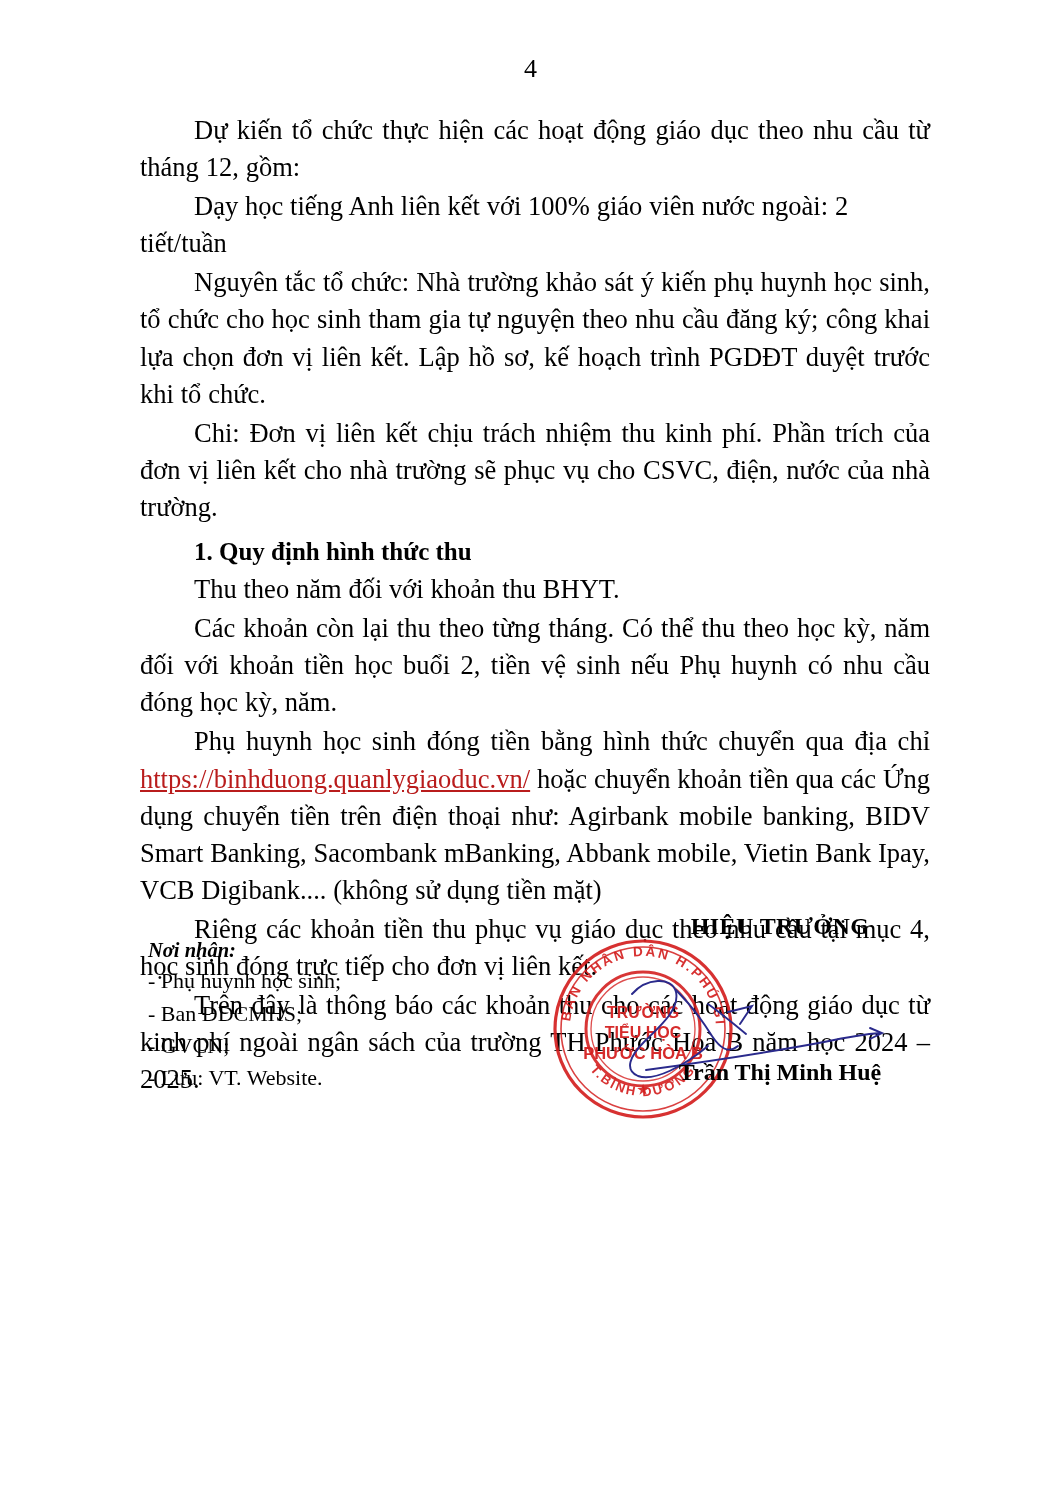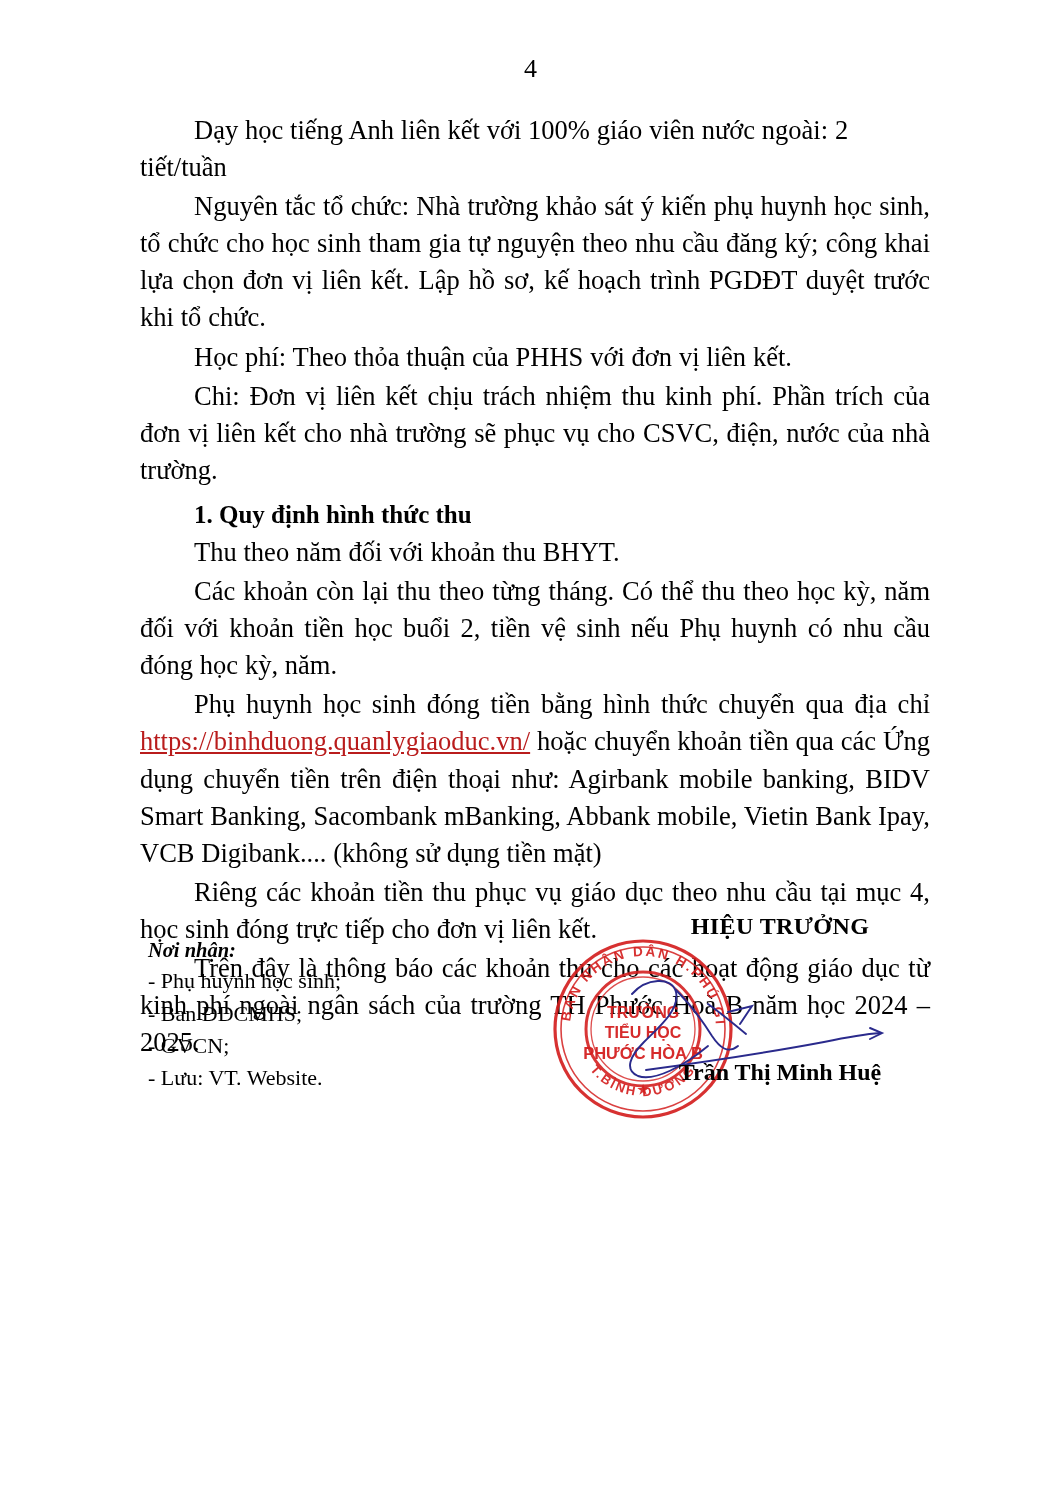--- a/index.html
+++ b/index.html
@@ -129,26 +129,26 @@
 </style>
 </head>
 <body>
 
 <div class="page">
 
   <div class="page-number">4</div>
 
   <div class="doc-body">
 
+    <p class="para">Dự kiến tổ chức thực hiện các hoạt động giáo dục theo nhu cầu từ tháng 12, gồm:</p>
 
     <p class="para nojust">Dạy học tiếng Anh liên kết với 100% giáo viên nước ngoài: 2 tiết/tuần</p>
 
     <p class="para">Nguyên tắc tổ chức: Nhà trường khảo sát ý kiến phụ huynh học sinh, tổ chức cho học sinh tham gia tự nguyện theo nhu cầu đăng ký; công khai lựa chọn đơn vị liên kết. Lập hồ sơ, kế hoạch trình PGDĐT duyệt trước khi tổ chức.</p>
 
-    <p class="para nojust">Học phí: Theo thỏa thuận của PHHS với đơn vị liên kết.</p>
 
     <p class="para">Chi: Đơn vị liên kết chịu trách nhiệm thu kinh phí. Phần trích của đơn vị liên kết cho nhà trường sẽ phục vụ cho CSVC, điện, nước của nhà trường.</p>
 
     <p class="heading">1. Quy định hình thức thu</p>
 
     <p class="para nojust">Thu theo năm đối với khoản thu BHYT.</p>
 
     <p class="para">Các khoản còn lại thu theo từng tháng. Có thể thu theo học kỳ, năm đối với khoản tiền học buổi 2, tiền vệ sinh nếu Phụ huynh có nhu cầu đóng học kỳ, năm.</p>
 
     <p class="para"><span>Phụ huynh học sinh đóng tiền bằng hình thức chuyển qua địa chỉ </span><a class="weblink" href="#">https://binhduong.quanlygiaoduc.vn/</a><span> hoặc  chuyển khoản tiền qua các Ứng dụng chuyển tiền trên điện thoại như:  Agirbank mobile banking, BIDV Smart Banking, Sacombank mBanking, Abbank mobile, Vietin Bank Ipay, VCB Digibank.... (không sử dụng tiền mặt)</span></p>

